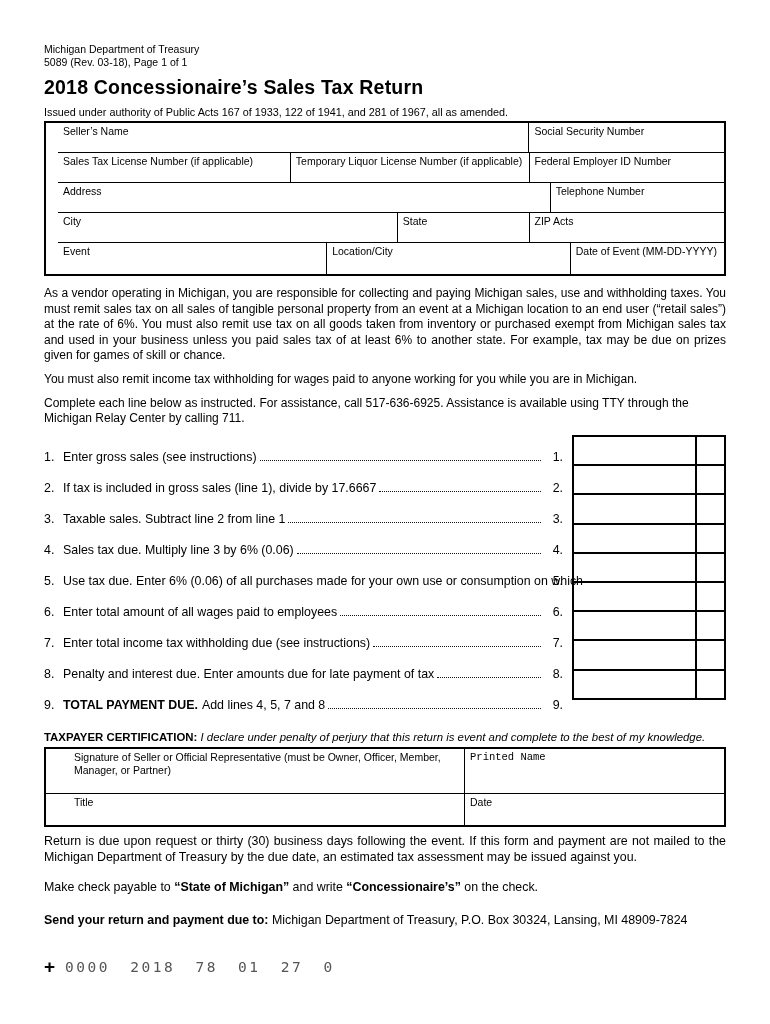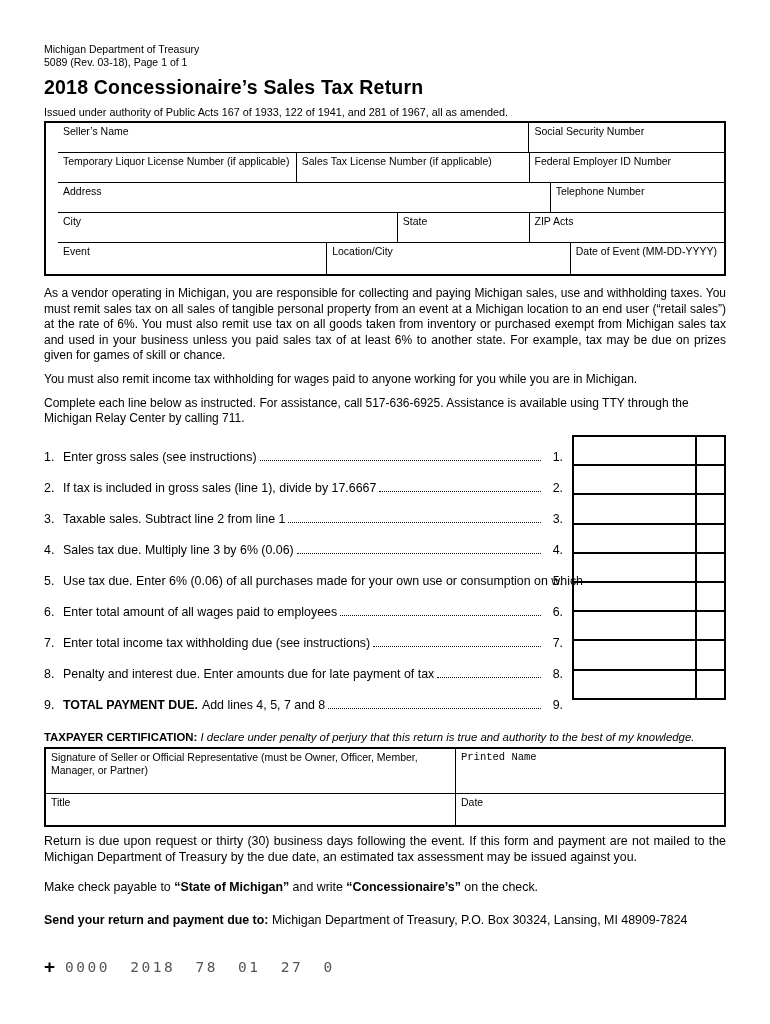--- a/index.html
+++ b/index.html
@@ -35,21 +35,21 @@
   .rnum{width:27px;flex:none;text-align:right;padding-right:7px;box-sizing:border-box;}
   
   table.amt{border-collapse:collapse;position:absolute;top:0;right:0;}
   table.amt td{border:2px solid #000;padding:0;}
   td.amt-d{width:121px;height:27.2px;}
   td.amt-c{width:27px;border-left:1px solid #000;}
   
   .cert-head{font-size:11.4px;line-height:13px;}
   .cert-head .ital{font-style:italic;}
   .ctable{border:2px solid #000;width:682px;box-sizing:border-box;margin-top:3px;}
-  .crow{display:flex;border-bottom:1.5px solid #000;box-sizing:border-box;}
+  .crow{display:flex;border-bottom:1.5px solid #000;box-sizing:border-box;padding-left:23px;}
   .crow:last-child{border-bottom:none;}
   .ccell{border-right:1.5px solid #000;box-sizing:border-box;padding:2px 6px 0 5px;
          font-size:10.5px;line-height:12.5px;}
   .ccell:last-child{border-right:none;}
   
   .footer{font-size:12.4px;line-height:15.8px;}
   .footer .blk{margin:0 0 14px 0;}
   b{font-weight:bold;}
   
   .scan{display:flex;align-items:center;}
@@ -68,24 +68,24 @@
 </div>
 
 <div class="abs stable" style="top:121px;left:44px;padding-left:12px;">
   <div class="srow">
     <div class="scell" style="width:480px;">
       <span>Seller’s Name</span></div>
     <div class="scell" style="width:198px;">
       <span>Social Security Number</span></div>
   </div>
   <div class="srow">
+    <div class="scell" style="width:237px;">
+      <span>Sales Tax License Number (if applicable)</span></div>
     <div class="scell" style="width:243px;">
       <span>Temporary Liquor License Number (if applicable)</span></div>
-    <div class="scell" style="width:237px;">
-      <span>Sales Tax License Number (if applicable)</span></div>
     <div class="scell" style="width:198px;">
       <span>Federal Employer ID Number</span></div>
   </div>
   <div class="srow">
     <div class="scell" style="width:564px;">
       <span>Address</span></div>
     <div class="scell" style="width:198px;">
       <span>Telephone Number</span></div>
   </div>
   <div class="srow">
@@ -249,21 +249,21 @@
           <td class="amt-d"></td>
           <td class="amt-c"></td>
         </tr>
   </tbody>
     </table>
 </div>
 
 <div class="abs" style="top:731px;left:44px;width:682px;">
   <div class="cert-head">
     <b>TAXPAYER CERTIFICATION:</b>
-    <span class="ital">I declare under penalty of perjury that this return is true and authority to the best of my knowledge.</span>
+    <span class="ital">I declare under penalty of perjury that this return is event and complete to the best of my knowledge.</span>
   </div>
   <div class="ctable">
     <div class="crow" style="height:45px;">
       <div class="ccell" style="width:410px;">
         <span>Signature of Seller or Official Representative (must be Owner, Officer, Member, Manager, or Partner)</span></div>
       <div class="ccell" style="width:268px;font-family:Liberation Mono, monospace;">
         <span>Printed Name</span></div>
     </div>
     <div class="crow" style="height:31px;justify-content:flex-end;">
       <div class="ccell" style="width:410px;">

